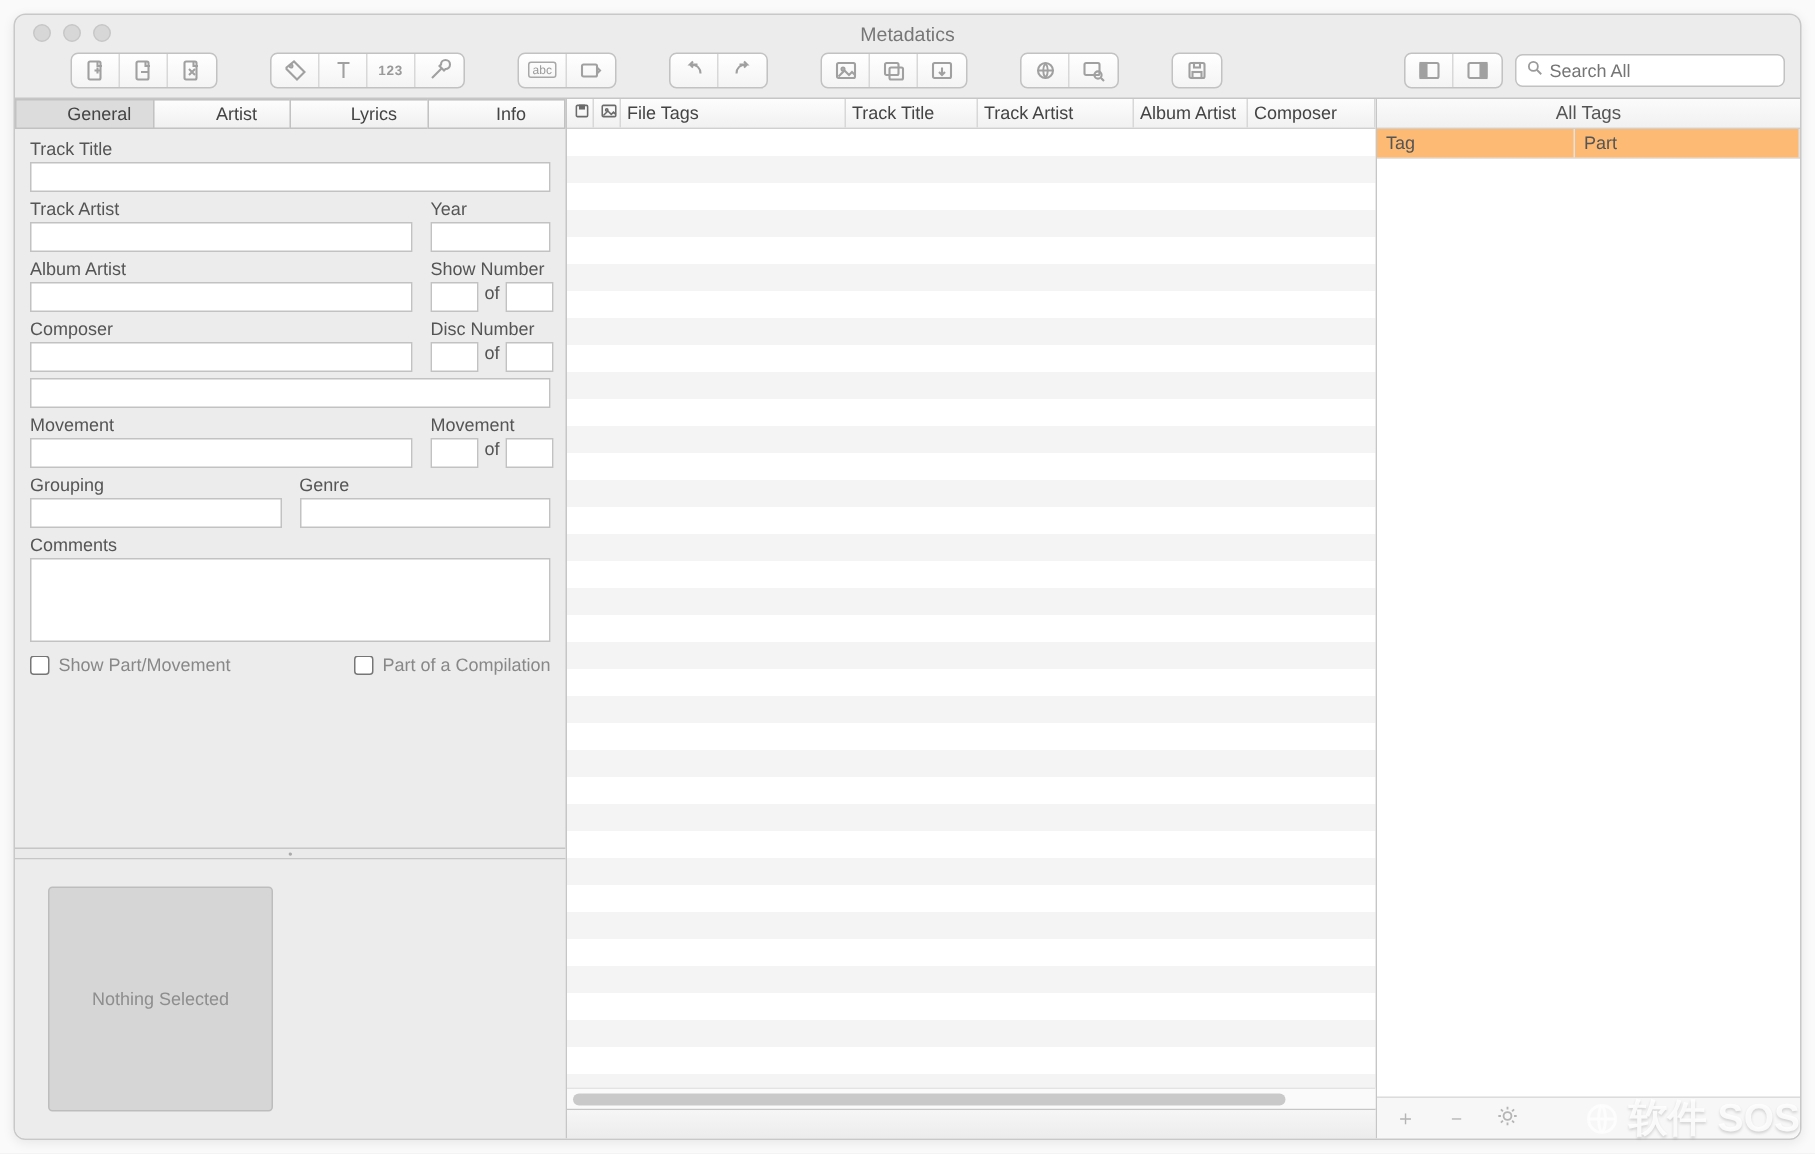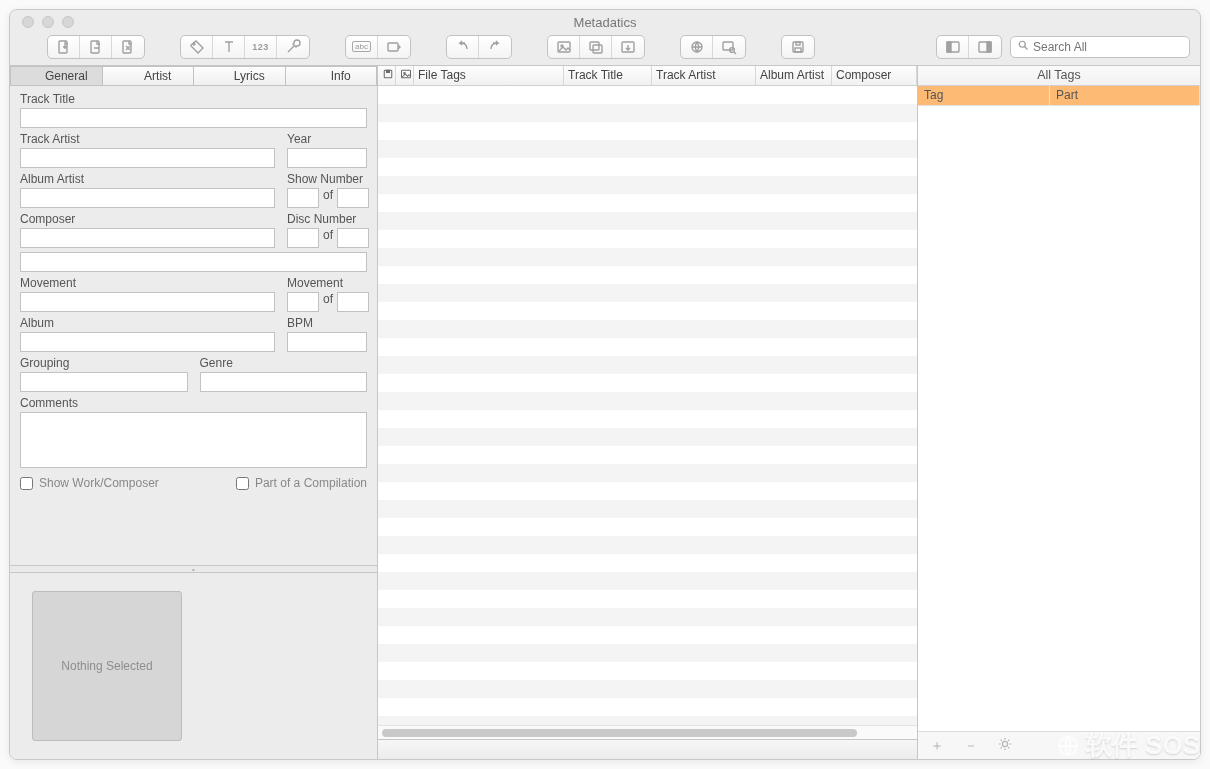--- a/index.html
+++ b/index.html
@@ -546,30 +546,20 @@
           <div class="field" style="width:80px">
             <label>Movement</label>
             <div class="of-wrap">
               <input class="small" type="text" value="" style="">
               <span>of</span>
               <input class="small" type="text" value="" style="">
             </div>
           </div>
         </div>
 
-        <div class="row">
-          <div class="field" style="flex:1">
-            <label>Album</label>
-            <input type="text" value="" style="">
-          </div>
-          <div class="field" style="width:80px">
-            <label>BPM</label>
-            <input type="text" value="" style="">
-          </div>
-        </div>
 
         <div class="row">
           <div class="field" style="flex:1">
             <label>Grouping</label>
             <input type="text" value="" style="">
           </div>
           <div class="field" style="flex:1">
             <label>Genre</label>
             <input type="text" value="" style="">
           </div>
@@ -578,21 +568,21 @@
         <div class="row">
           <div class="field" style="flex:1">
             <label>Comments</label>
             <textarea style=""></textarea>
           </div>
         </div>
 
         <div class="checks">
           <label>
             <input type="checkbox" style="">
-            <span>Show Work/Composer</span>
+            <span>Show Part/Movement</span>
           </label>
           <label>
             <input type="checkbox" style="">
             <span>Part of a Compilation</span>
           </label>
         </div>
       </div>
       </div>
 
       <div class="splitter-dot">•</div>

